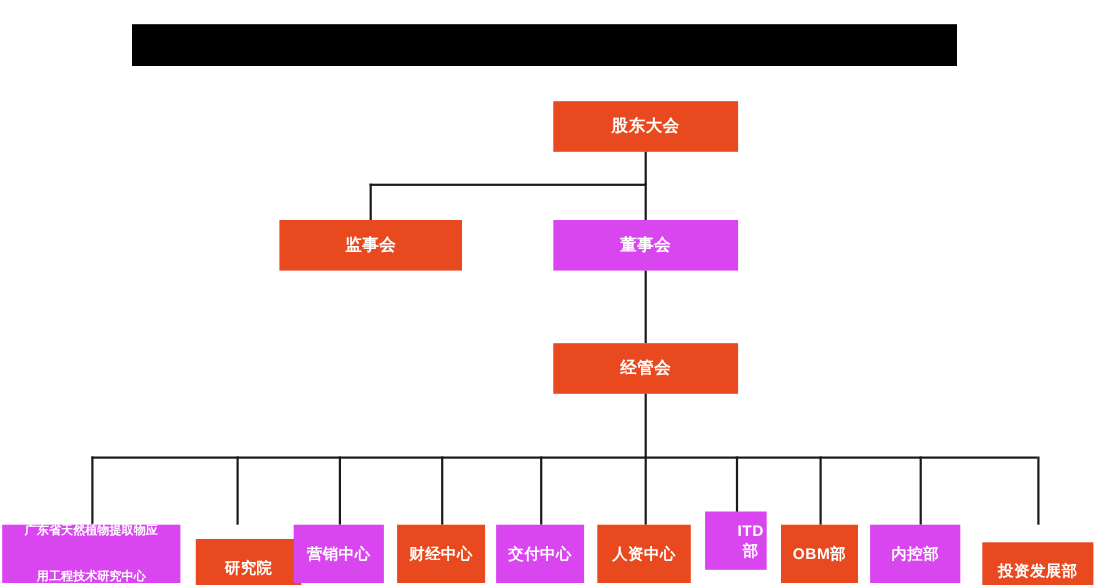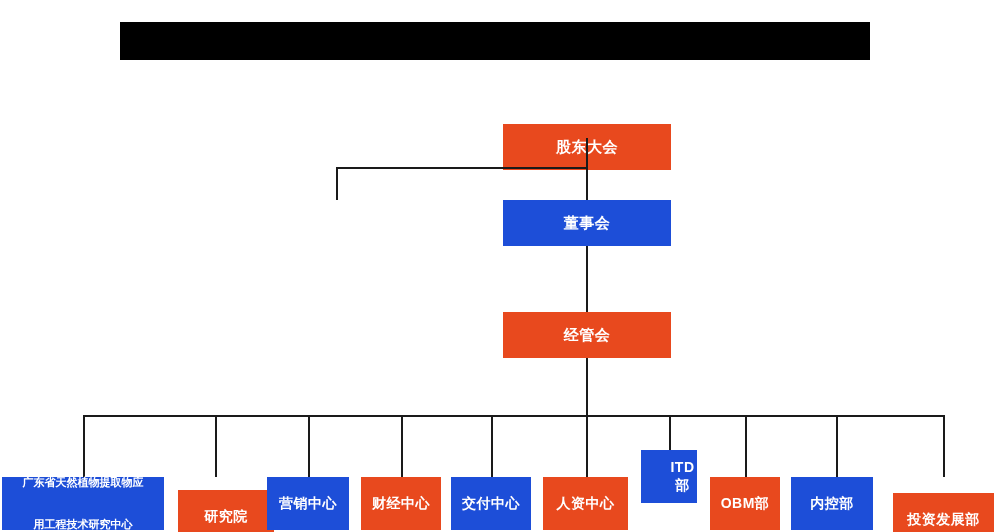--- a/index.html
+++ b/index.html
@@ -40,21 +40,21 @@
     display: flex;
     align-items: center;
     justify-content: center;
     text-align: center;
     color: #ffffff;
     box-sizing: border-box;
     line-height: 1.25;
     letter-spacing: 0.5px;
   }
   .node.dark  { background: #E8491E; }
-  .node.light { background: #1d4ed8; }
+  .node.light { background: #d946ef; }
 
   .node.lvl-top  { font-size: 15px; font-weight: 700; }
   .node.lvl-mid  { font-size: 15px; font-weight: 700; }
   .node.lvl-leaf { font-size: 14px; font-weight: 700; gap: 28px; }
   .node.lvl-leaf.small-text { font-size: 11px; font-weight: 700; letter-spacing: 0; }
 
   
   .line-v {
     position: absolute;
     width: 2px;
@@ -68,30 +68,31 @@
 </style>
 </head>
 <body>
 
 <div id="chart-canvas">
 
   <div class="title-banner">
     <span class="banner-text"></span>
   </div>
 
-  <div class="node dark lvl-top" style="left:503px; top:92px; width:168px; height:46px;margin-top:32px;">股东大会</div>
+  <div class="node dark lvl-top" style="left:503px; top:92px; width:168px; height:46px;">股东大会</div>
 
   <div class="line-v" style="left:586px; top:138px; height:30px;"></div>
 
   <div class="line-h" style="left:336px; top:167px; width:251px;"></div>
 
   <div class="line-v" style="left:336px; top:167px; height:33px;"></div>
 
   <div class="line-v" style="left:586px; top:167px; height:33px;"></div>
 
+  <div class="node dark lvl-mid" style="left:254px; top:200px; width:166px; height:46px;">监事会</div>
 
   <div class="node light lvl-mid" style="left:503px; top:200px; width:168px; height:46px;">董事会</div>
 
   <div class="line-v" style="left:586px; top:246px; height:66px;"></div>
 
   <div class="node dark lvl-mid" style="left:503px; top:312px; width:168px; height:46px;">经管会</div>
 
   <div class="line-v" style="left:586px; top:358px; height:58px;"></div>
 
   <div class="line-h" style="left:83px; top:415px; width:860px;"></div>
@@ -115,21 +116,21 @@
   <div class="node dark lvl-leaf" style="left:178px; top:490px; width:96px; height:53px;">研究院</div>
 
   <div class="node light lvl-leaf" style="left:267px; top:477px; width:82px; height:53px;">营销中心</div>
 
   <div class="node dark lvl-leaf" style="left:361px; top:477px; width:80px; height:53px;text-align:right;">财经中心</div>
 
   <div class="node light lvl-leaf" style="left:451px; top:477px; width:80px; height:53px;">交付中心</div>
 
   <div class="node dark lvl-leaf" style="left:543px; top:477px; width:85px; height:53px;">人资中心</div>
 
-  <div class="node light lvl-leaf" style="left:641px; top:450px; width:56px; height:53px;padding-left:27px;">ITD部</div>
+  <div class="node light lvl-leaf" style="left:641px; top:465px; width:56px; height:53px;padding-left:27px;">ITD部</div>
 
   <div class="node dark lvl-leaf" style="left:710px; top:477px; width:70px; height:53px;">OBM部</div>
 
   <div class="node light lvl-leaf" style="left:791px; top:477px; width:82px; height:53px;">内控部</div>
 
   <div class="node dark lvl-leaf" style="left:893px; top:493px; width:101px; height:53px;">投资发展部</div>
 
 </div>
 
 </body></html>

